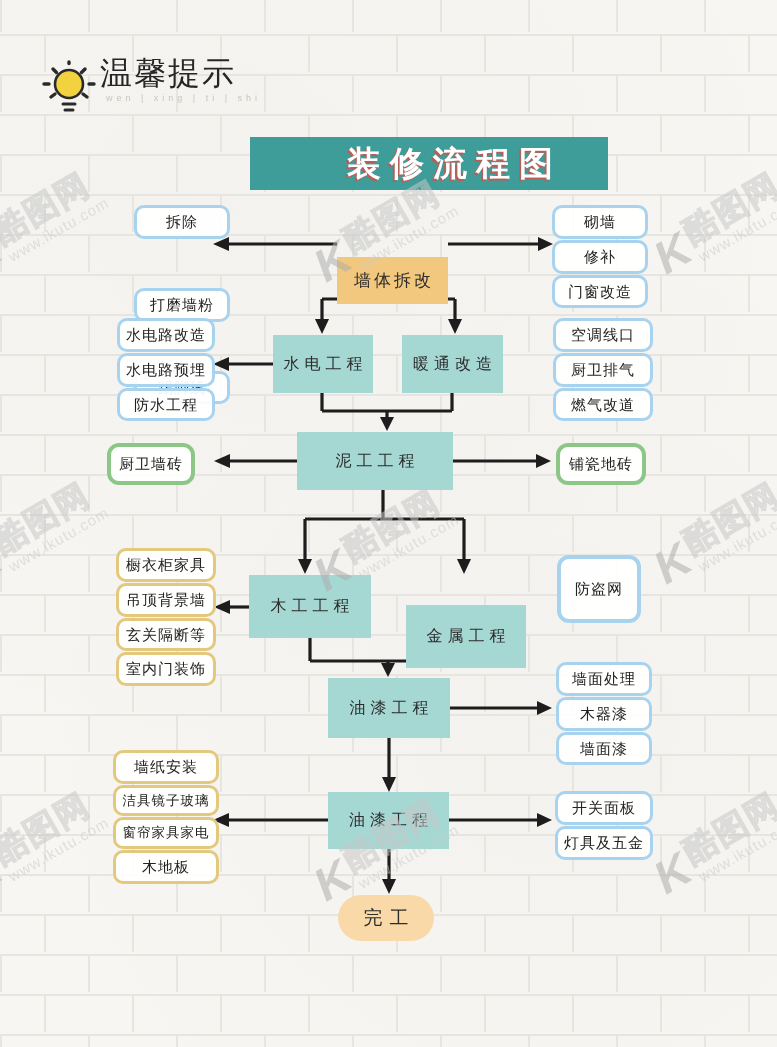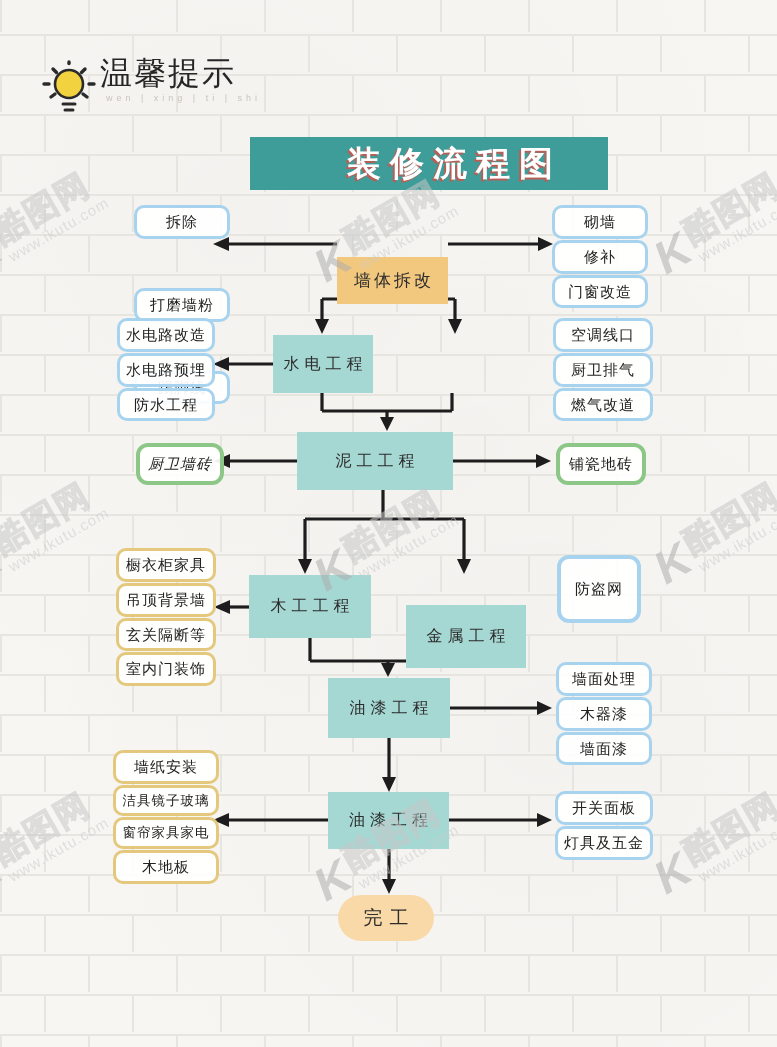--- a/index.html
+++ b/index.html
@@ -58,21 +58,21 @@
     font-size:15px;color:#222;line-height:1.45;letter-spacing:1px;
   }
   .stack-green .item{border-color:#8CC788;border-width:4px;padding:6px 2px;border-radius:12px;}
   .stack-tan .item{border-color:#E3C87E;}
   .stack-blue-bold .item{border-width:4px;padding:19px 2px;border-radius:12px;}
   .item-sm{font-size:13.5px !important;}
   .g-demolition{left:134px;top:205px;width:96px;gap:48px;}
   .g-wallbuild{left:552px;top:205px;width:96px;}
   .g-weleft{left:117px;top:318px;width:98px;}
   .g-hvacright{left:553px;top:318px;width:100px;}
-  .g-masleft{left:136px;top:443px;width:88px;font-style:italic;}
+  .g-masleft{left:107px;top:443px;width:88px;}
   .g-masright{left:556px;top:443px;width:90px;}
   .g-carpleft{left:116px;top:548px;width:100px;}
   .g-security{left:557px;top:555px;width:84px;}
   .g-paintright{left:556px;top:662px;width:96px;}
   .g-instleft{left:113px;top:750px;width:106px;}
   .g-instright{left:555px;top:791px;width:98px;}
   
   .connectors{position:absolute;left:0;top:0;z-index:1;}
   .connectors path, .connectors line{stroke:#1d1d1d;stroke-width:3.2;fill:none;}
   .connectors polygon{fill:#1d1d1d;stroke:none;}
@@ -169,20 +169,21 @@
       <div class="logo-pinyin">wen | xing | ti | shi</div>
     </div>
   </div>
 
   <div class="banner">
     <span class="banner-text">装修流程图</span>
   </div>
 
   <div class="node node-orange n-wall">墙体拆改</div>
   <div class="node node-teal n-water">水电工程</div>
+  <div class="node node-teal n-hvac">暖通改造</div>
   <div class="node node-teal n-masonry">泥工工程</div>
   <div class="node node-teal n-carpentry">木工工程</div>
   <div class="node node-teal n-metal">金属工程</div>
   <div class="node node-teal n-paint">油漆工程</div>
   <div class="node node-teal n-install">油漆工程</div>
   <div class="node node-peach n-finish">完工</div>
 
   <div class="stack g-demolition">
     <div class="item">拆除</div>
     <div class="item">打磨墙粉</div>

